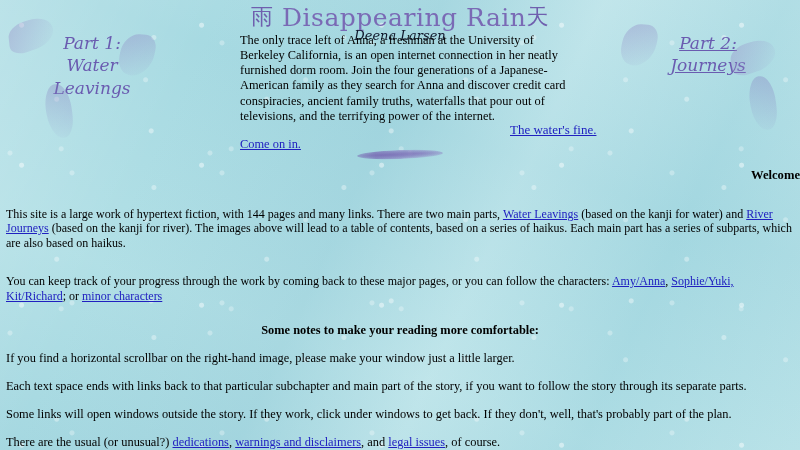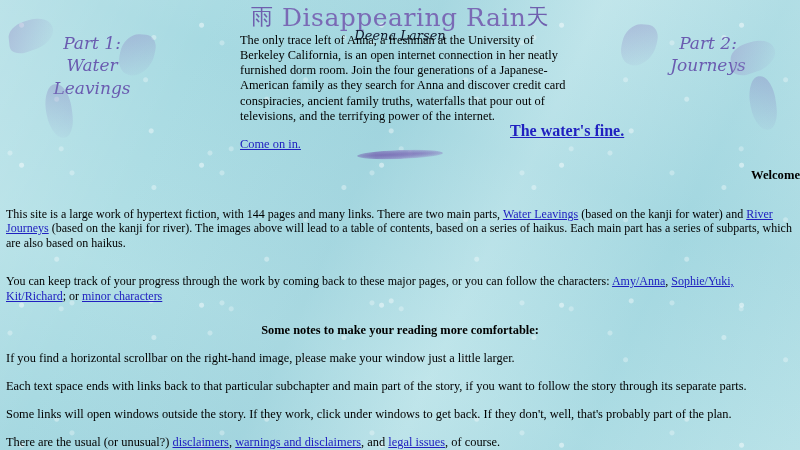--- a/index.html
+++ b/index.html
@@ -81,21 +81,21 @@
     width: 180px;
     text-align: center;
     font-family: "DejaVu Serif", serif;
     font-style: italic;
     font-size: 17px;
     line-height: 1.32;
     color: #6a5bb0;
     cursor: pointer;
   }
   .art-left { left: 2px; }
-  .art-right { right: 2px; }
+  .art-right { right: 2px; text-decoration: underline; }
 
   .art .brush {
     position: absolute;
     opacity: 0.55;
   }
   .brush-a {
     width: 46px; height: 30px;
     background: linear-gradient(120deg, rgba(150,140,200,0.75), rgba(150,140,200,0.05));
     transform: rotate(-18deg) skewX(-12deg);
     border-radius: 40% 60% 50% 40%;
@@ -125,22 +125,21 @@
   }
   .lead .come-on-in {
     display: block;
     margin-top: 13px;
   }
 
   .waters-fine {
     position: absolute;
     left: 510px;
     top: 122px;
-    font-size: 16px;
-    font-weight: bold;
+    font-size: 13px;
   }
 
   
   .divider {
     width: 100%;
     text-align: center;
     height: 14px;
     line-height: 14px;
   }
   .divider .swash {
@@ -235,21 +234,21 @@
       <span>You can keep track of your progress through the work by coming back to these major pages, or you can follow the characters: </span><a href="#">Amy/Anna</a><span>, </span><a href="#">Sophie/Yuki, Kit/Richard</a><span>; or </span><a href="#">minor characters</a>
     </p>
 
     <div class="notes-head">Some notes to make your reading more comfortable:</div>
 
     <div class="notes">
       <p>If you find a horizontal scrollbar on the right-hand image, please make your window just a little larger.</p>
       <p>Each text space ends with links back to that particular subchapter and main part of the story, if you want to follow the story through its separate parts.</p>
       <p>Some links will open windows outside the story. If they work, click under windows to get back. If they don't, well, that's probably part of the plan.</p>
       <p>
-        <span>There are the usual (or unusual?) </span><a href="#">disclaimers</a><span>, </span><a href="#">warnings and disclaimers</a><span>, and </span><a href="#">legal issues</a><span>, of course.</span>
+        <span>There are the usual (or unusual?) </span><a href="#">dedications</a><span>, </span><a href="#">warnings and disclaimers</a><span>, and </span><a href="#">legal issues</a><span>, of course.</span>
       </p>
     </div>
   </div>
 
   <div class="divider" style="margin-top:12px;">
     <span class="swash"></span>
   </div>
 
 </div>
 

